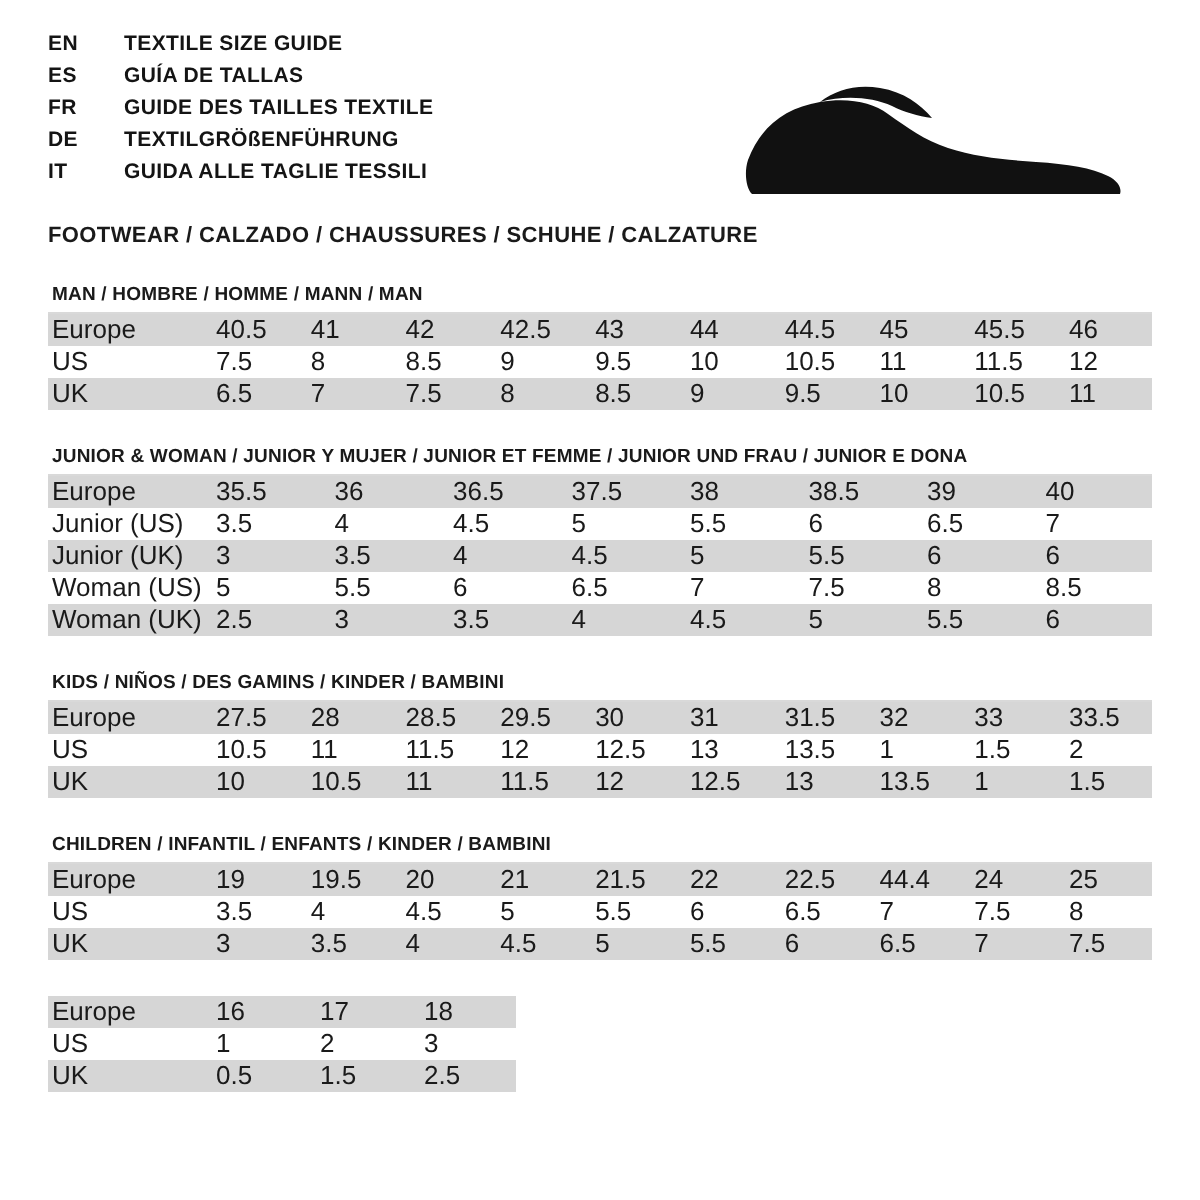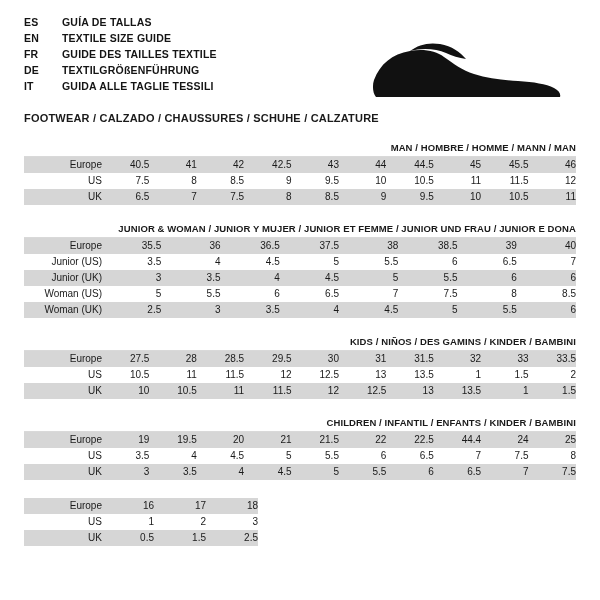--- a/index.html
+++ b/index.html
@@ -57,33 +57,32 @@
   .section-title {
     font-size: 11px;
     font-weight: bold;
     letter-spacing: 0.2px;
     margin: 0 0 0 0;
   }
 
   
   .group {
     margin-top: 18px;
-    text-align: right;
   }
   .group-title {
     font-size: 9.5px;
     font-weight: bold;
     letter-spacing: 0.1px;
     padding: 0 0 3px 2px;
     border-bottom: 1px solid #d9d9d9;
   }
   table.size {
     border-collapse: collapse;
     width: 100%;
-    font-size: 10px;
+    font-size: 13px;
     table-layout: fixed;
   }
   table.size td {
     height: 16px;
     line-height: 16px;
     padding: 0 0 0 6px;
     white-space: nowrap;
     overflow: hidden;
   }
   table.size tr.shaded td {
@@ -105,26 +104,26 @@
 </style>
 </head>
 <body>
 
 <div class="page">
 
   <div class="header">
     <table class="lang-table">
       <tbody id="lang-body">
           <tr>
+            <td class="lang-code">EN</td>
+            <td class="lang-name">TEXTILE SIZE GUIDE</td>
+          </tr>
+          <tr>
             <td class="lang-code">ES</td>
             <td class="lang-name">GUÍA DE TALLAS</td>
-          </tr>
-          <tr>
-            <td class="lang-code">EN</td>
-            <td class="lang-name">TEXTILE SIZE GUIDE</td>
           </tr>
           <tr>
             <td class="lang-code">FR</td>
             <td class="lang-name">GUIDE DES TAILLES TEXTILE</td>
           </tr>
           <tr>
             <td class="lang-code">DE</td>
             <td class="lang-name">TEXTILGRÖßENFÜHRUNG</td>
           </tr>
           <tr>

